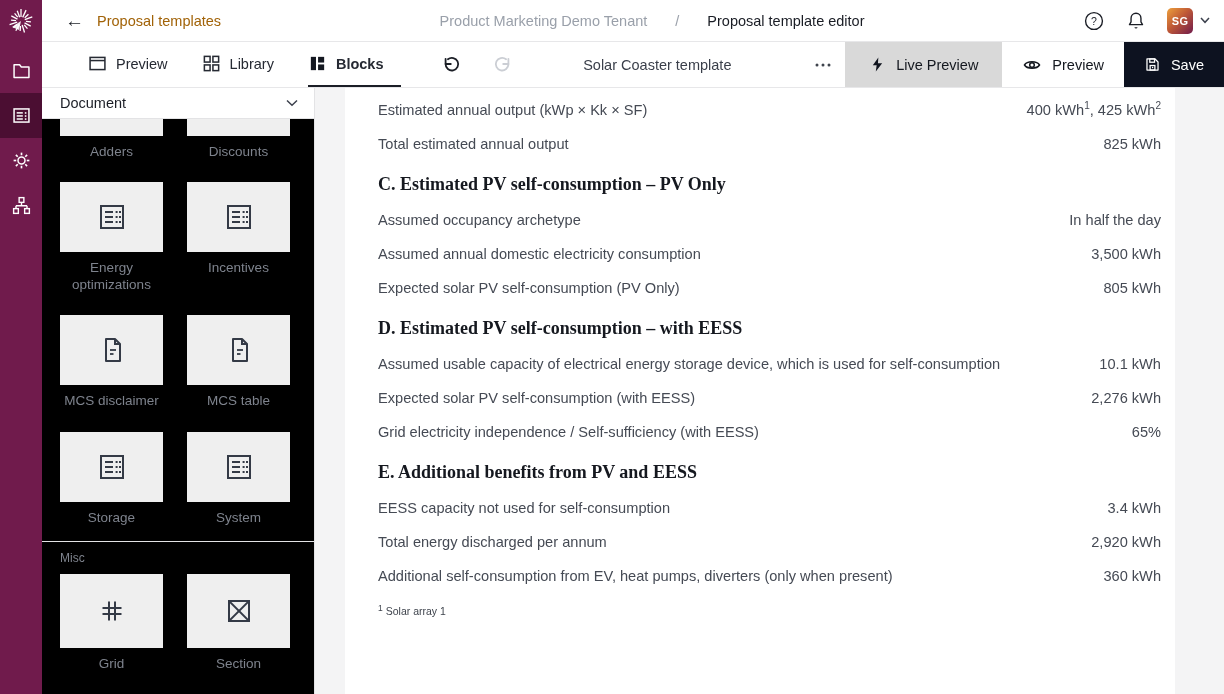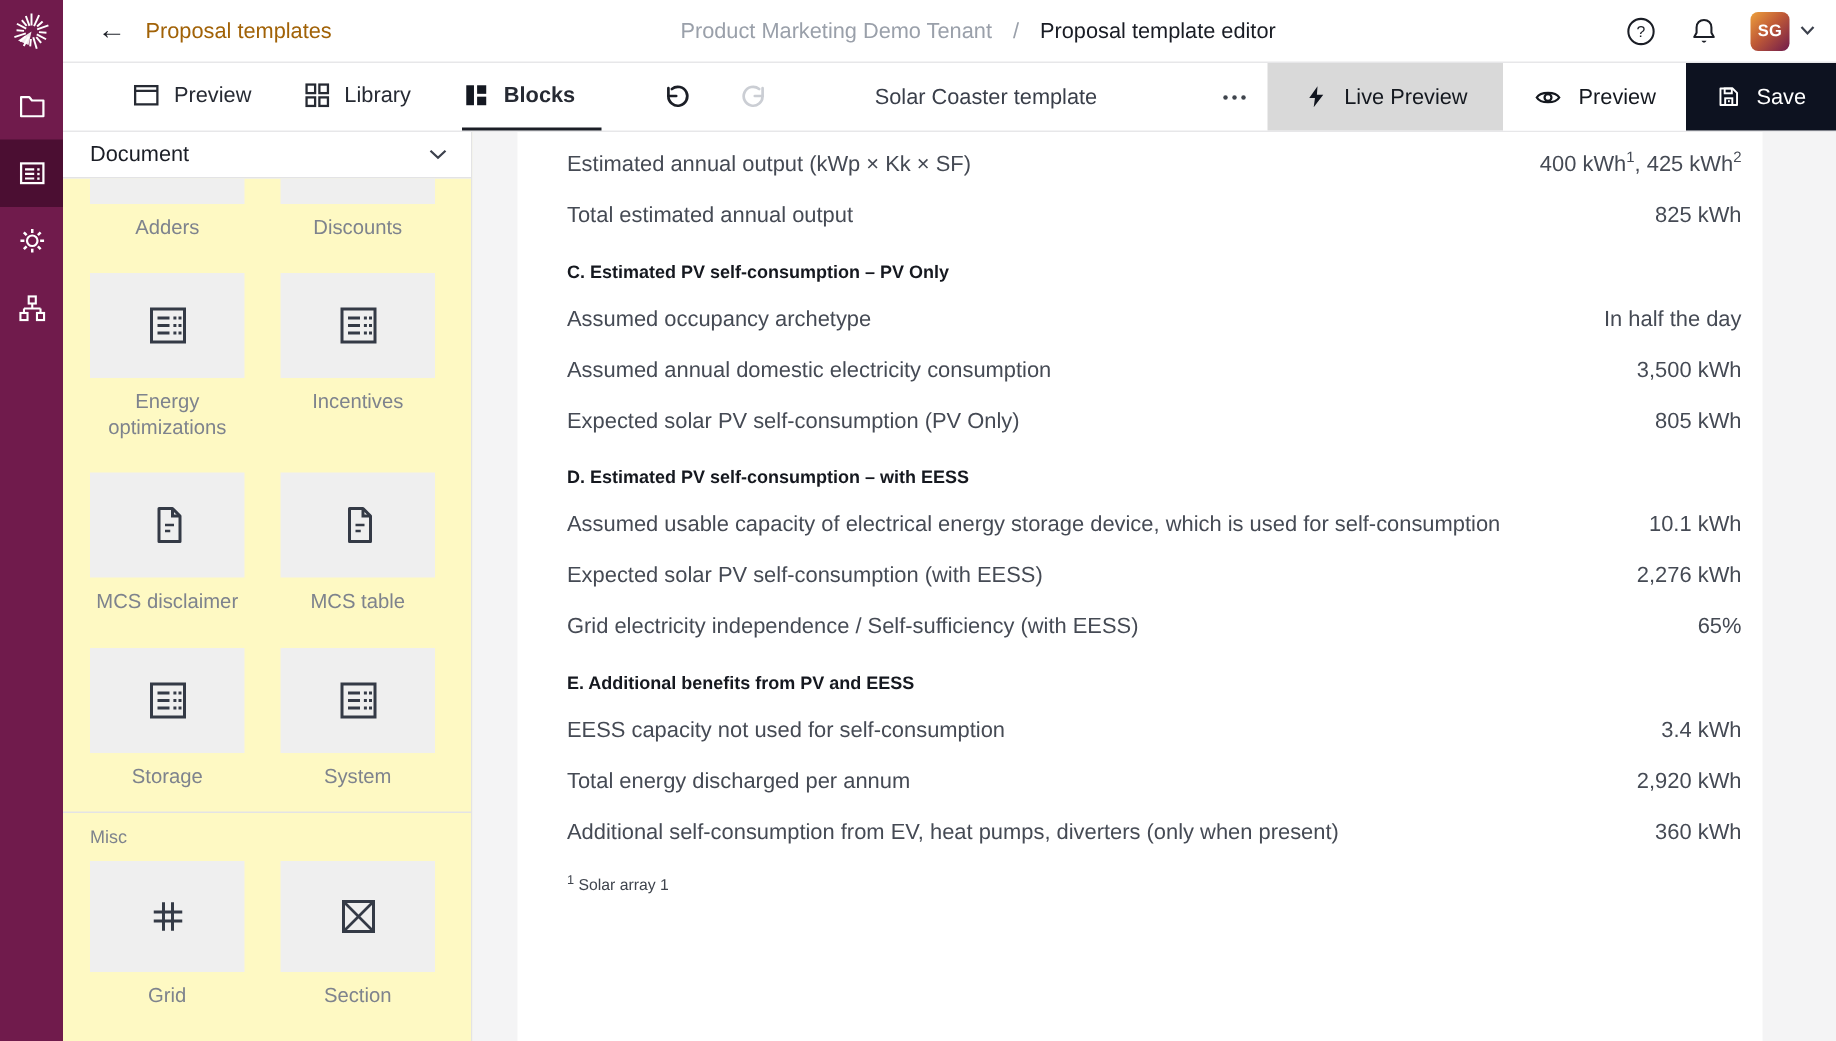--- a/index.html
+++ b/index.html
@@ -20,21 +20,21 @@
   .rail-item.active { background:#4b0e32; }
 
   
   .main-col { flex:1; display:flex; flex-direction:column; min-width:0; }
 
   
   .header { height:42px; flex:0 0 42px; background:#fff; border-bottom:1px solid #e7e7e9; display:flex; align-items:center; padding:0 14px 0 23px; }
   .back-group { display:flex; align-items:center; gap:13px; cursor:pointer; }
   .back-arrow { font-size:19px; line-height:1; color:#1b1e26; }
   .back-title { font-size:14.5px; font-weight:500; color:#a16207; white-space:nowrap; }
-  .breadcrumb { flex:1; display:flex; justify-content:center; align-items:center; gap:14px; font-size:14.5px; white-space:nowrap; }
+  .breadcrumb { flex:1; display:flex; justify-content:center; align-items:center; gap:28px; font-size:14.5px; white-space:nowrap; }
   .crumb-tenant { color:#9aa0aa; }
   .crumb-sep { color:#9aa0aa; }
   .crumb-current { color:#191c24; }
   .header-right { display:flex; align-items:center; gap:20px; }
   .icon-btn { display:flex; align-items:center; justify-content:center; cursor:pointer; }
   .avatar-group { display:flex; align-items:center; gap:7px; cursor:pointer; }
   .avatar { width:26px; height:26px; border-radius:5px; display:flex; align-items:center; justify-content:center;
             background:linear-gradient(135deg,#eda03c 0%,#c05a36 45%,#701b4c 100%);
             color:#fff; font-size:11px; font-weight:700; letter-spacing:.3px; }
 
@@ -49,39 +49,39 @@
   .more-btn { width:44px; display:flex; align-items:center; justify-content:center; cursor:pointer; }
   .tb-btn { display:flex; align-items:center; gap:10px; padding:0 20px; font-size:14.5px; font-weight:500; cursor:pointer; white-space:nowrap; }
   .btn-live { background:#d9d9d9; color:#14181f; padding:0 24px; }
   .btn-eye { background:#fff; color:#14181f; }
   .btn-save { background:#0d1220; color:#fff; }
 
   
   .workspace { flex:1; display:flex; min-height:0; }
 
   
-  .panel { width:273px; flex:0 0 273px; background:#fef9c3; border-right:1px solid #e3e3e5; display:flex; flex-direction:column; }
+  .panel { width:273px; flex:0 0 273px; background:#000000; border-right:1px solid #e3e3e5; display:flex; flex-direction:column; }
   .panel-header { height:31px; flex:0 0 31px; border-bottom:1px solid #e3e3e5; display:flex; align-items:center; justify-content:space-between; padding:0 16px 0 18px; font-size:14.5px; color:#1b1e26; cursor:pointer; background:#fff; }
   .panel-scroll { flex:1; overflow:hidden; }
   .tiles { margin-top:-53px; padding:0 18px; display:grid; grid-template-columns:103px 103px; column-gap:24px; row-gap:22px; }
   .tile { cursor:grab; }
   .tile-box { height:70px; background:#efefef; display:flex; align-items:center; justify-content:center; }
   .tile-label { margin-top:8px; text-align:center; font-size:13.5px; color:#7e838d; line-height:1.22; }
   .misc { border-top:1px solid #e3e3e5; margin-top:15px; padding:9px 18px 0; }
   .misc-label { font-size:12px; color:#7e838d; margin-bottom:9px; }
   .misc-tiles { display:grid; grid-template-columns:103px 103px; column-gap:24px; }
   .misc .tile-box { height:74px; }
 
   
   .content { flex:1; background:#f4f4f5; display:flex; overflow:hidden; }
   .page { margin-left:30px; width:830px; background:#fff; padding:5px 14px 10px 33px; }
   .doc-row { height:34px; display:flex; justify-content:space-between; align-items:center; font-size:14.6px; color:#454a54; }
   .doc-row .val { text-align:right; white-space:nowrap; margin-left:24px; }
   .sup { font-size:10px; vertical-align:super; line-height:0; }
-  .sec-heading { font-size:12px; font-weight:700; color:#15181f; padding:13px 0 8px; }
+  .sec-heading { font-size:18px; font-weight:700; color:#15181f; padding:13px 0 8px;font-family:Liberation Serif, serif; }
   .footnotes { margin-top:10px; font-size:10.5px; color:#3f444d; line-height:1.6; }
   .footnotes .fsup { font-size:8.5px; vertical-align:super; line-height:0; margin-right:3px; }
 
   svg { display:block; }
 </style>
 </head>
 <body>
 
 <div class="app">
 

